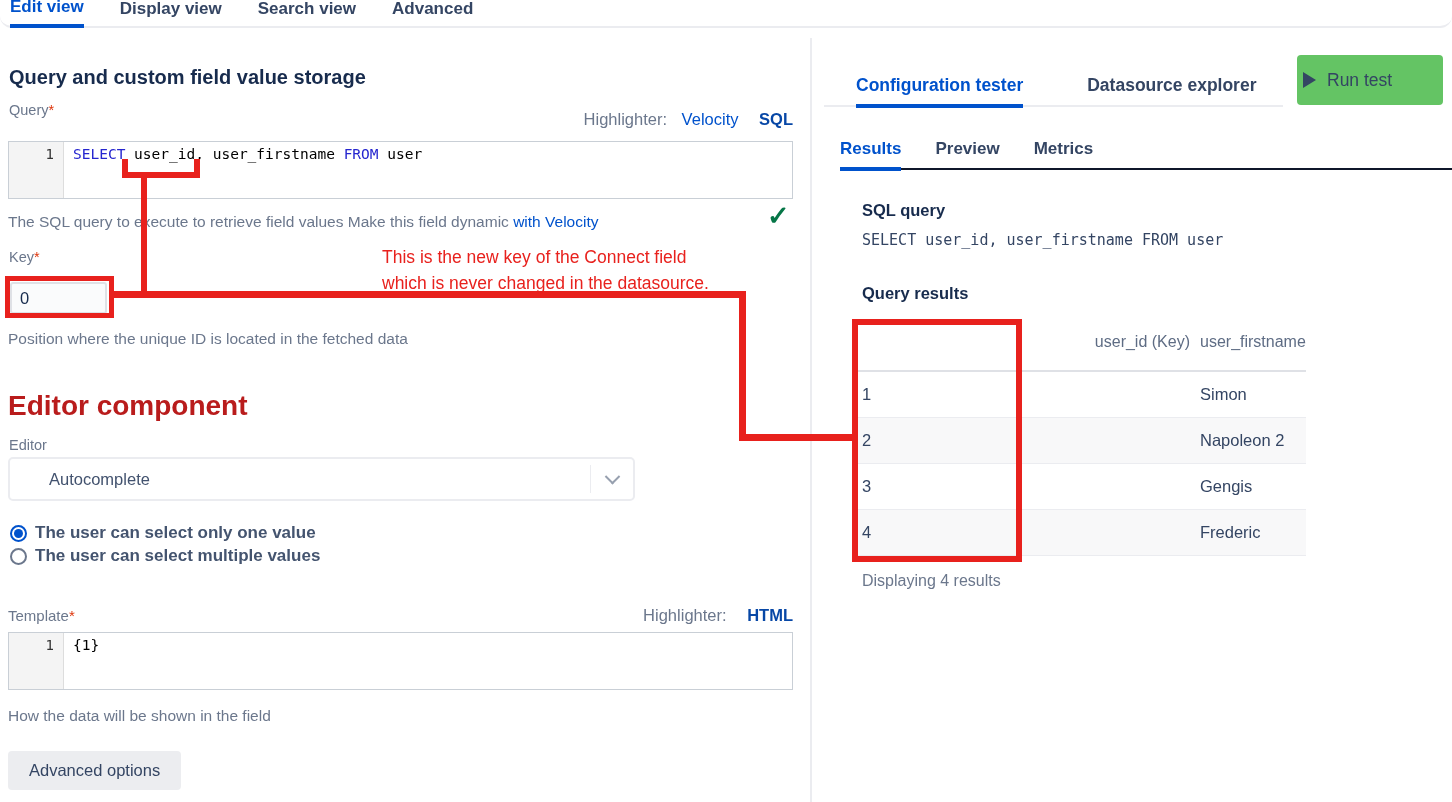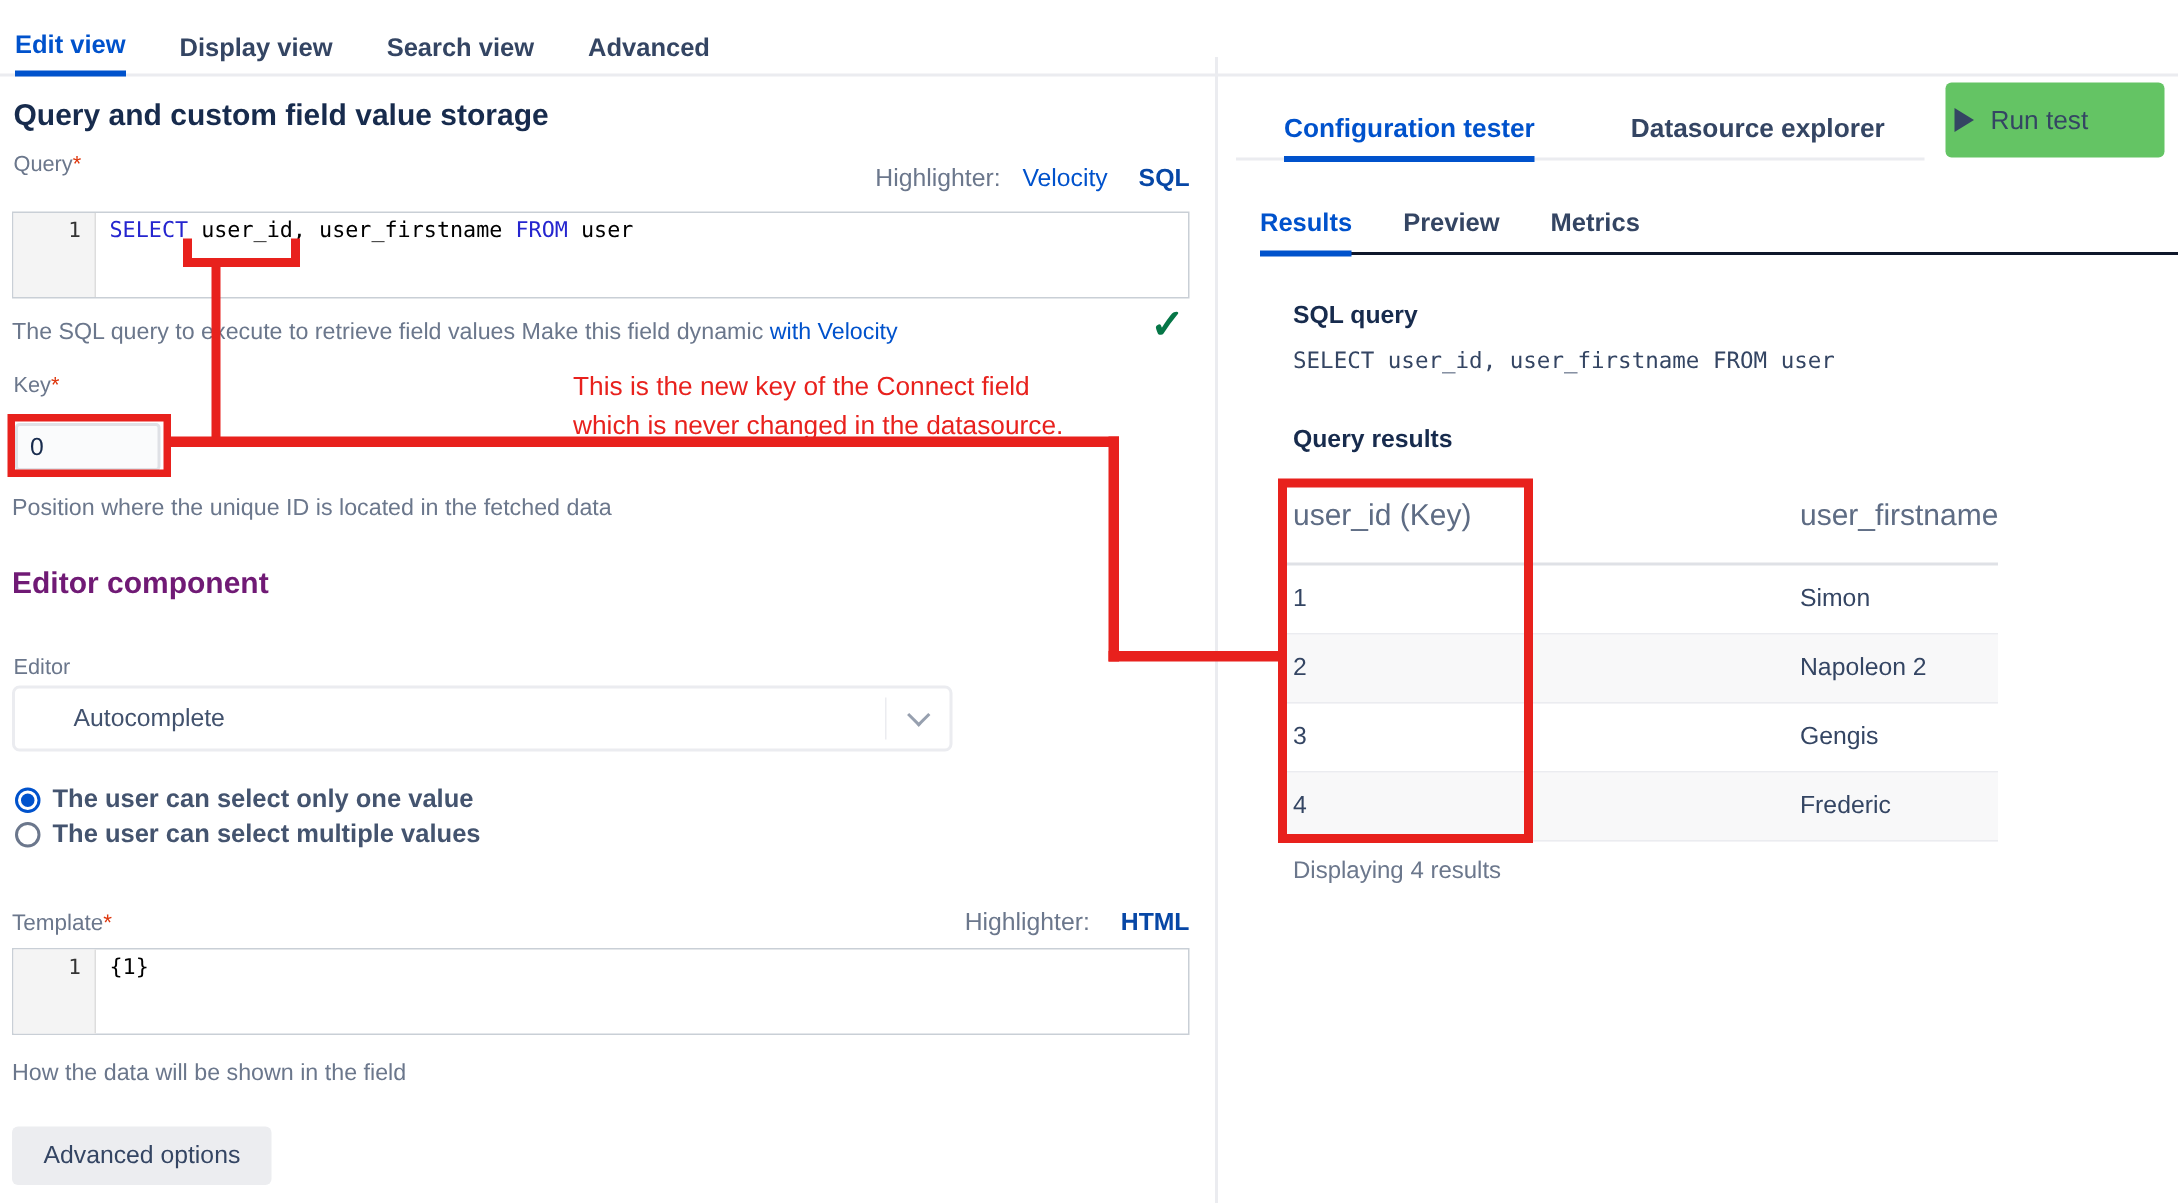--- a/index.html
+++ b/index.html
@@ -1,21 +1,21 @@
 <!DOCTYPE html>
 <html style="--accent_blue: #0052CC; --code_keyword: #2525CF; --check_green: #067647; --green_button: #64C464; --annotation_red: #E8211D;"><head>
 <meta charset="utf-8">
 <style>
   html,body{margin:0;padding:0;background:#fff;}
   .page{position:relative;width:1452px;height:802px;background:#fff;overflow:hidden;
         font-family:"Liberation Sans",sans-serif;color:#172B4D;}
 
   
-  .tabbar{position:absolute;left:0;top:0;right:0;height:51px;border-bottom:2px solid #EBECF0;
-          display:flex;align-items:flex-end;padding-left:10px;box-sizing:border-box;}
+  .tabbar{position:absolute;left:0;top:0;right:0;height:28px;border-bottom:2px solid #EBECF0;
+          display:flex;align-items:flex-end;padding-left:10px;box-sizing:border-box;border-radius:12px;}
   .tab{font-size:17px;font-weight:600;color:#344563;padding:8px 0 7px 0;margin-right:36px;cursor:pointer;}
   .tab.active{color:var(--accent_blue);border-bottom:4px solid var(--accent_blue);margin-bottom:-2px;}
 
   
   .divider{position:absolute;left:810px;top:38px;bottom:0;width:2px;background:#EBECF0;}
 
   
   .h1{position:absolute;left:9px;top:66px;font-size:20px;font-weight:700;color:#172B4D;}
   .field-label{position:absolute;font-size:14.5px;color:#6B778C;}
   .req{color:#DE350B;}
@@ -33,21 +33,21 @@
   .kw{color:var(--code_keyword);}
 
   .help-text{position:absolute;left:8px;font-size:15.5px;color:#6B778C;}
   .inline-link{color:var(--accent_blue);cursor:pointer;}
   .check-icon{position:absolute;left:767px;top:200px;font-size:27px;font-weight:700;color:var(--check_green);}
 
   .key-input{position:absolute;left:10px;top:282px;width:97px;height:32px;background:#FAFBFC;
              border:2px solid #DFE1E6;border-radius:3px;font-size:16.5px;color:#172B4D;
              padding:0 8px;box-sizing:border-box;font-family:"Liberation Sans",sans-serif;}
 
-  .h2{position:absolute;left:8px;top:378px;font-size:20px;font-weight:700;color:#701a75;}
+  .h2{position:absolute;left:8px;top:390px;font-size:28px;font-weight:700;color:#b91c1c;}
 
   .dropdown{position:absolute;left:8px;top:457px;width:627px;height:44px;border:2px solid #EBECF0;
             border-radius:5px;display:flex;align-items:center;box-sizing:border-box;cursor:pointer;background:#fff;}
   .dropdown .val{flex:1;padding-left:15px;font-size:16.5px;color:#42526E;margin-left:24px;}
   .dropdown .sep{width:1px;height:28px;background:#EBECF0;}
   .dropdown .chevbox{width:42px;display:flex;justify-content:center;align-items:center;}
   .chev{width:9px;height:9px;border-right:2px solid #97A0AF;border-bottom:2px solid #97A0AF;
         transform:rotate(45deg) translate(-2px,-2px);}
 
   .radio-row{position:absolute;left:10px;display:flex;align-items:center;gap:8px;cursor:pointer;}
@@ -75,21 +75,21 @@
   .subtabbar{position:absolute;left:840px;top:139px;right:0;display:flex;gap:34px;
              border-bottom:2px solid #0f172a;font-size:17px;font-weight:600;}
   .stab{padding-bottom:8px;color:#344563;cursor:pointer;}
   .stab.active{color:var(--accent_blue);border-bottom:4px solid var(--accent_blue);margin-bottom:-3px;}
 
   .rtitle{position:absolute;left:862px;font-size:16.5px;font-weight:700;color:#172B4D;}
   .rsql{position:absolute;left:862px;top:231px;font-family:"DejaVu Sans Mono",monospace;
         font-size:15px;color:#344563;}
 
   .rtable{position:absolute;left:852px;top:325px;right:0;border-collapse:collapse;}
-  .rtable th{width:328px;text-align:left;font-size:20px;font-weight:400;color:#5E6C84;
+  .rtable th{width:328px;text-align:right;font-size:16px;font-weight:400;color:#5E6C84;
              padding:8px 0 19px 10px;border-bottom:2px solid #DFE1E6;}
   .rtable th + th{width:auto;}
   .rtable td{font-size:16.5px;color:#344563;padding:13px 0 13px 10px;border-bottom:1px solid #EBECF0;}
   .rtable tr.alt td{background:#F8F8F9;}
   .rfooter{position:absolute;left:862px;top:572px;font-size:16px;color:#6B778C;}
 
   
   .ann{position:absolute;pointer-events:none;z-index:5;}
   .ann.bar{background:var(--annotation_red);}
   .ann.box{border:5px solid var(--annotation_red);box-sizing:border-box;background:transparent;}

